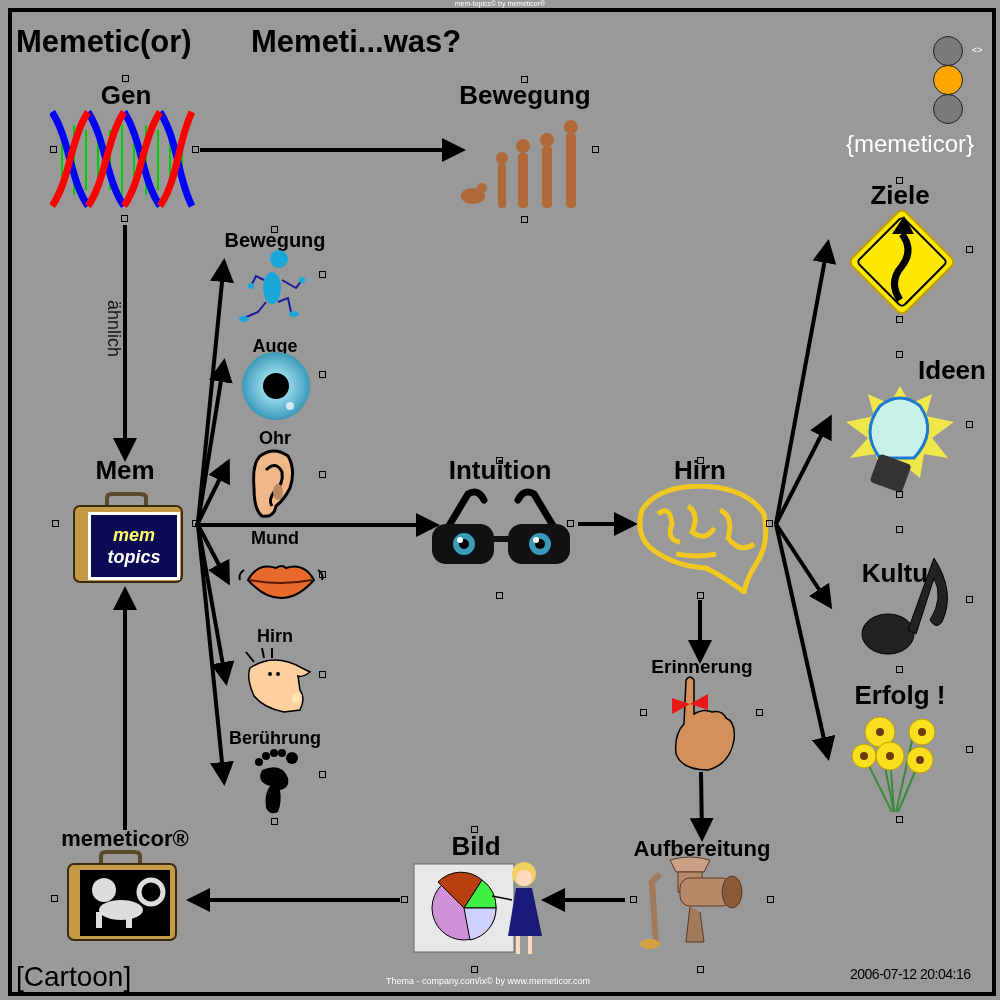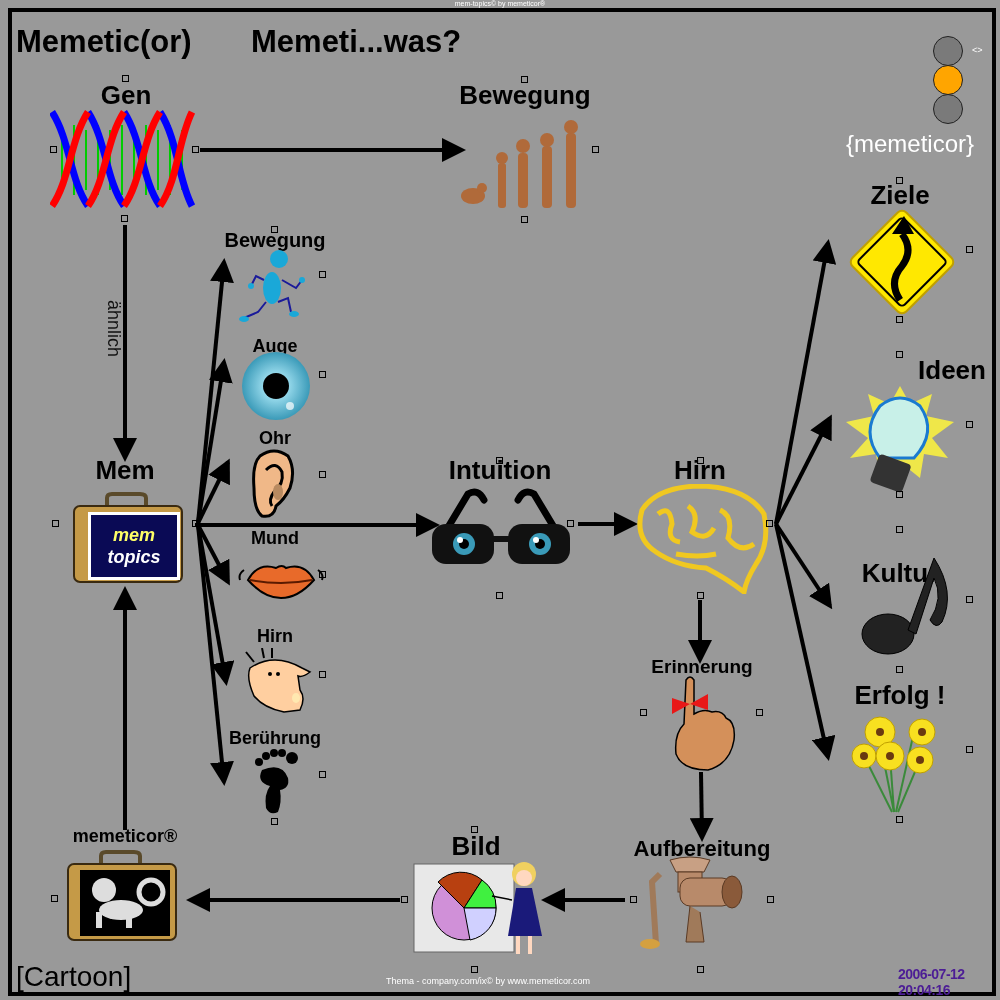--- a/index.html
+++ b/index.html
@@ -13,21 +13,21 @@
   .handle{position:absolute;width:7px;height:7px;border:1px solid #000;background:transparent;box-sizing:border-box;}
   svg.arrows{position:absolute;left:0;top:0;width:1000px;height:1000px;pointer-events:none;}
   .traffic{position:absolute;left:933px;top:36px;}
   .light{width:30px;height:30px;border-radius:50%;border:1px solid #222;box-sizing:border-box;margin-bottom:-1px;background:#7a7a7a;}
   .light.on{background:#ffa500;}
   .toggle{position:absolute;left:972px;top:45px;font-size:9px;color:#fff;}
   .brand{position:absolute;left:846px;top:130px;font-size:24px;color:#fff;}
   .ahnlich{position:absolute;left:124px;top:300px;font-size:18px;color:#111;transform:rotate(90deg);transform-origin:0 0;white-space:nowrap;}
   .footer{position:absolute;top:976px;left:386px;font-size:9px;color:#fff;white-space:nowrap;}
   .cartoon{position:absolute;left:16px;top:961px;font-size:28px;color:#000;}
-  .stamp{position:absolute;left:850px;top:966px;font-size:14px;font-weight:bold;color:#4c1d95;letter-spacing:-0.5px;margin-left:48px;}
+  .stamp{position:absolute;left:850px;top:966px;font-size:14px;font-weight:normal;color:#000000;letter-spacing:-0.5px;}
   .icon{position:absolute;}
 </style>
 </head>
 <body>
 
 <div class="topcredit">mem-topics© by memeticor®</div>
 <div class="frame"></div>
 
 <div class="title" style="left:16px">Memetic(or)</div>
 <div class="title" style="left:251px">Memeti...was?</div>
@@ -67,21 +67,21 @@
     <line x1="625" y1="900" x2="545" y2="900" marker-end="url(#ah)"></line>
     <line x1="400" y1="900" x2="190" y2="900" marker-end="url(#ah)"></line>
   </g>
 </svg>
 
 <div class="ahnlich">ähnlich</div>
 
 <div class="lbl big" style="left:126px;top:80px">Gen</div>
 <div class="lbl big" style="left:525px;top:80px">Bewegung</div>
 <div class="lbl big" style="left:125px;top:455px">Mem</div>
-<div class="lbl" style="left:125px;top:826px;font-size:18px">memeticor®</div>
+<div class="lbl" style="left:125px;top:826px;font-size:22px">memeticor®</div>
 <div class="lbl sm" style="left:275px;top:229px;font-size:20px">Bewegung</div>
 <div class="lbl sm" style="left:275px;top:336px">Auge</div>
 <div class="lbl sm" style="left:275px;top:428px">Ohr</div>
 <div class="lbl sm" style="left:275px;top:528px">Mund</div>
 <div class="lbl sm" style="left:275px;top:626px">Hirn</div>
 <div class="lbl sm" style="left:275px;top:728px">Berührung</div>
 <div class="lbl big" style="left:500px;top:455px">Intuition</div>
 <div class="lbl big" style="left:700px;top:455px">Hirn</div>
 <div class="lbl" style="left:702px;top:656px;font-size:19px">Erinnerung</div>
 <div class="lbl" style="left:702px;top:836px;font-size:22px">Aufbereitung</div>

